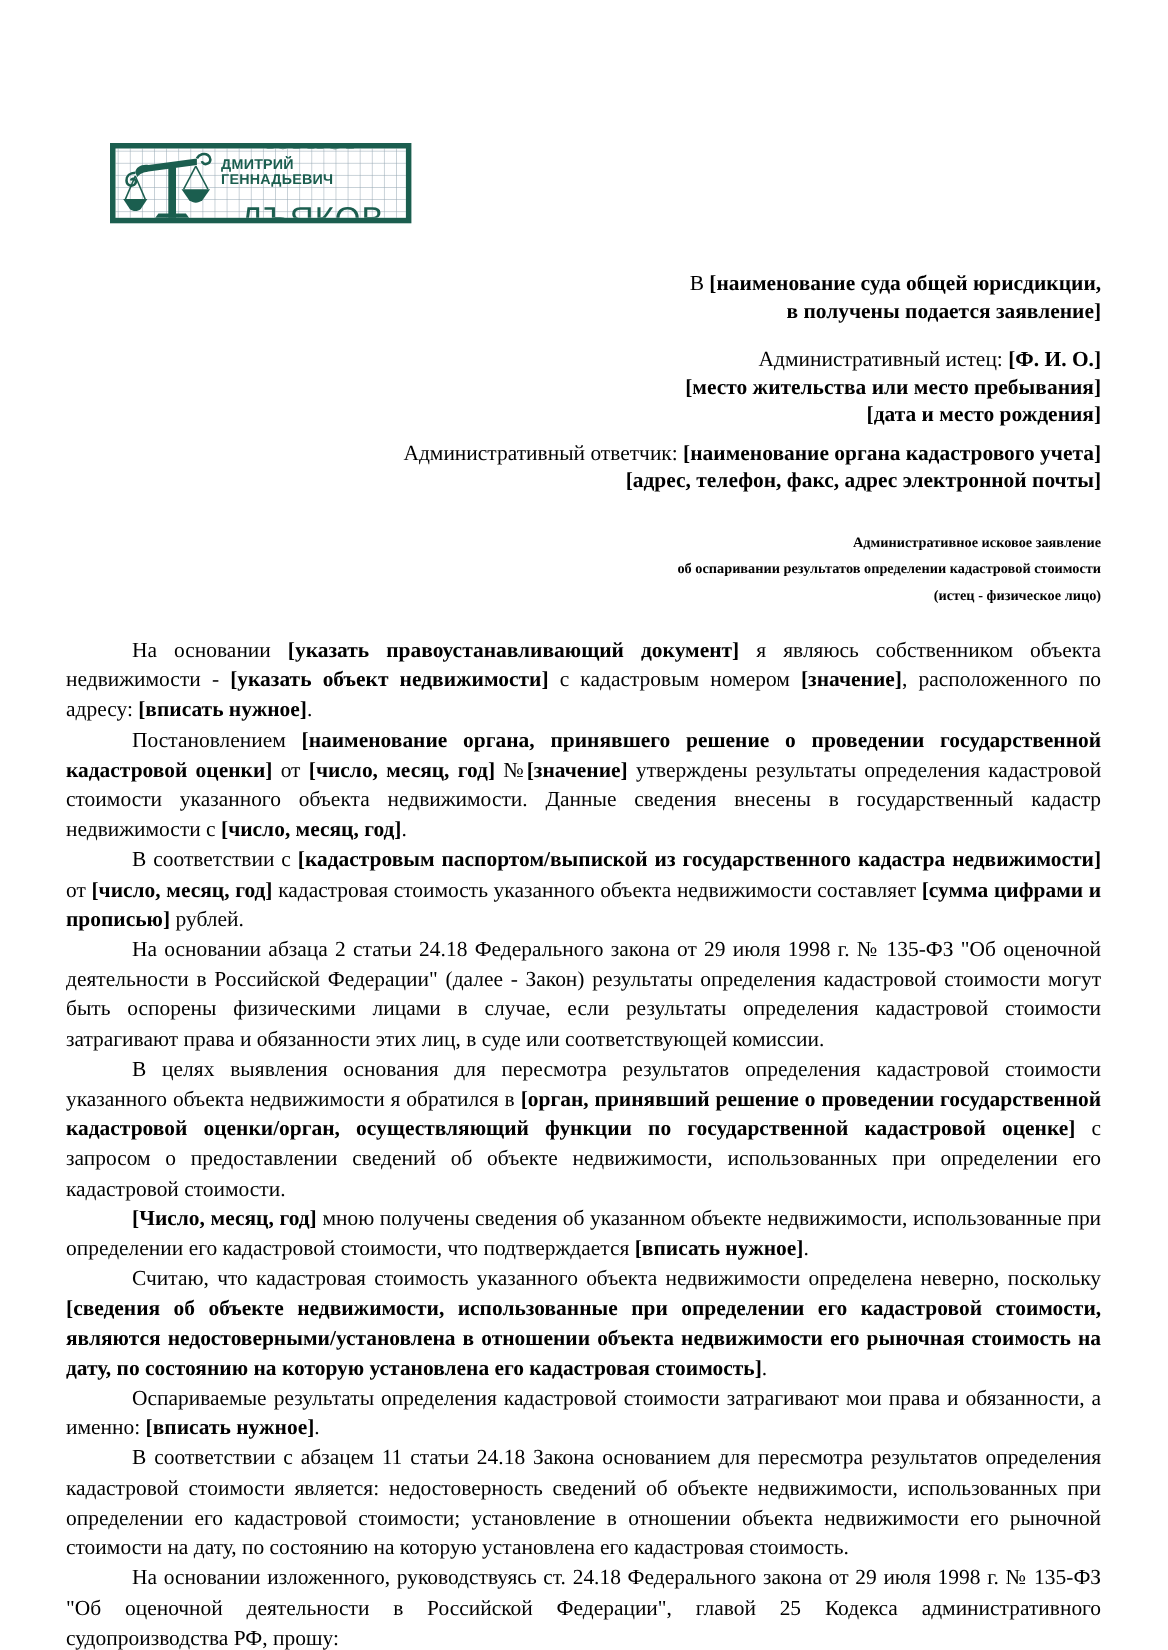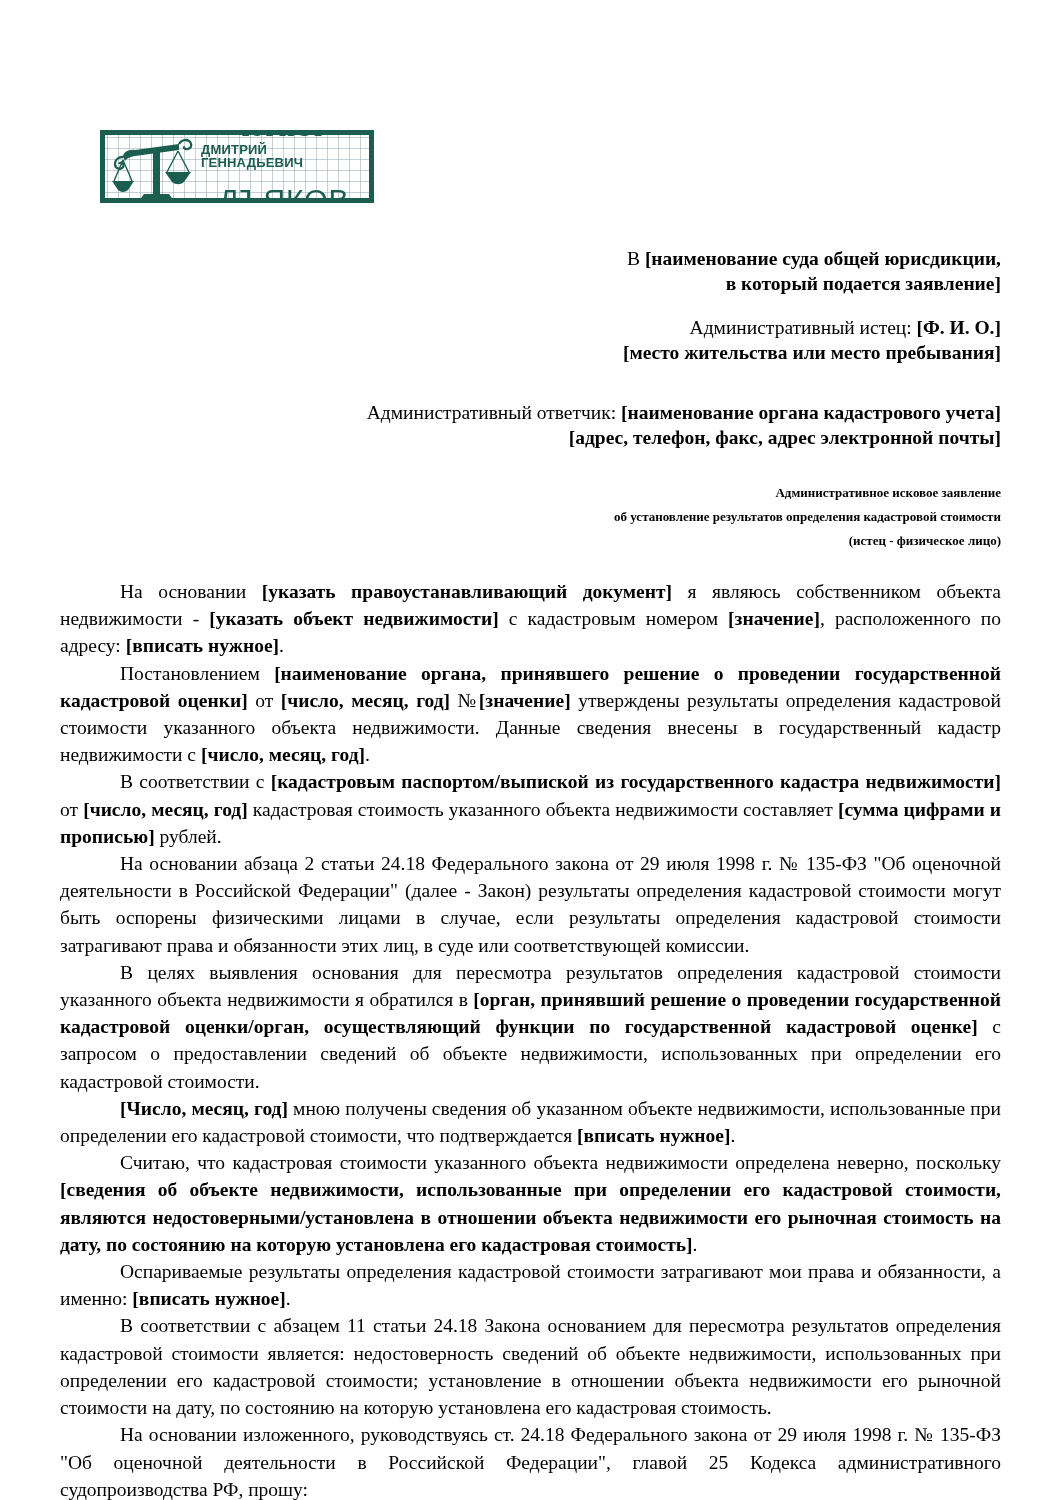--- a/index.html
+++ b/index.html
@@ -165,54 +165,55 @@
       <div class="logo-text">
         <div class="logo-line1">ЮРИСТ</div>
         <div class="logo-line2">ДМИТРИЙ ГЕННАДЬЕВИЧ</div>
         <div class="logo-line3">ДЪЯКОВ</div>
       </div>
     </div>
   </div>
 
   <div class="header-block" id="addr-court">
     <span class="ln"><span>В </span><b>[наименование суда общей юрисдикции,</b></span>
-    <span class="ln"><b>в который подается заявление]</b></span>
+    <span class="ln"><b>в получены подается заявление]</b></span>
   </div>
 
   <div class="header-block" id="addr-plaintiff">
     <span class="ln"><span>Административный истец: </span><b>[Ф. И. О.]</b></span>
     <span class="ln"><b>[место жительства или место пребывания]</b></span>
+    <span class="ln"><b>[дата и место рождения]</b></span>
   </div>
 
   <div class="header-block" id="addr-defendant">
     <span class="ln"><span>Административный ответчик: </span><b>[наименование органа кадастрового учета]</b></span>
     <span class="ln"><b>[адрес, телефон, факс, адрес электронной почты]</b></span>
   </div>
 
   <div class="doc-title">
     <span class="ln">Административное исковое заявление</span>
-    <span class="ln">об установление результатов определения кадастровой стоимости</span>
+    <span class="ln">об оспаривании результатов определении кадастровой стоимости</span>
     <span class="ln">(истец - физическое лицо)</span>
   </div>
 
   <div class="body-text">
 
     <p><span>На основании </span><b>[указать правоустанавливающий документ]</b><span> я являюсь собственником объекта недвижимости - </span><b>[указать объект недвижимости]</b><span> с кадастровым номером </span><b>[значение]</b><span>, расположенного по адресу: </span><b>[вписать нужное]</b><span>.</span></p>
 
     <p><span>Постановлением </span><b>[наименование органа, принявшего решение о проведении государственной кадастровой оценки]</b><span> от </span><b>[число, месяц, год]</b><span> №</span><b>[значение]</b><span> утверждены результаты определения кадастровой стоимости указанного объекта недвижимости. Данные сведения внесены в государственный кадастр недвижимости с </span><b>[число, месяц, год]</b><span>.</span></p>
 
     <p><span>В соответствии с </span><b>[кадастровым паспортом/выпиской из государственного кадастра недвижимости]</b><span> от </span><b>[число, месяц, год]</b><span> кадастровая стоимость указанного объекта недвижимости составляет </span><b>[сумма цифрами и прописью]</b><span> рублей.</span></p>
 
     <p><span>На основании абзаца 2 статьи 24.18 Федерального закона от 29 июля 1998 г. № 135-ФЗ "Об оценочной деятельности в Российской Федерации" (далее - Закон) результаты определения кадастровой стоимости могут быть оспорены физическими лицами в случае, если результаты определения кадастровой стоимости затрагивают права и обязанности этих лиц, в суде или соответствующей комиссии.</span></p>
 
     <p><span>В целях выявления основания для пересмотра результатов определения кадастровой стоимости указанного объекта недвижимости я обратился в </span><b>[орган, принявший решение о проведении государственной кадастровой оценки/орган, осуществляющий функции по государственной кадастровой оценке]</b><span> с запросом о предоставлении сведений об объекте недвижимости, использованных при определении его кадастровой стоимости.</span></p>
 
     <p><b>[Число, месяц, год]</b><span> мною получены сведения об указанном объекте недвижимости, использованные при определении его кадастровой стоимости, что подтверждается </span><b>[вписать нужное]</b><span>.</span></p>
 
-    <p><span>Считаю, что кадастровая стоимости указанного объекта недвижимости определена неверно, поскольку </span><b>[сведения об объекте недвижимости, использованные при определении его кадастровой стоимости, являются недостоверными/установлена в отношении объекта недвижимости его рыночная стоимость на дату, по состоянию на которую установлена его кадастровая стоимость]</b><span>.</span></p>
+    <p><span>Считаю, что кадастровая стоимость указанного объекта недвижимости определена неверно, поскольку </span><b>[сведения об объекте недвижимости, использованные при определении его кадастровой стоимости, являются недостоверными/установлена в отношении объекта недвижимости его рыночная стоимость на дату, по состоянию на которую установлена его кадастровая стоимость]</b><span>.</span></p>
 
     <p><span>Оспариваемые результаты определения кадастровой стоимости затрагивают мои права и обязанности, а именно: </span><b>[вписать нужное]</b><span>.</span></p>
 
     <p><span>В соответствии с абзацем 11 статьи 24.18 Закона основанием для пересмотра результатов определения кадастровой стоимости является: недостоверность сведений об объекте недвижимости, использованных при определении его кадастровой стоимости; установление в отношении объекта недвижимости его рыночной стоимости на дату, по состоянию на которую установлена его кадастровая стоимость.</span></p>
 
     <p><span>На основании изложенного, руководствуясь ст. 24.18 Федерального закона от 29 июля 1998 г. № 135-ФЗ "Об оценочной деятельности в Российской Федерации", главой 25 Кодекса административного судопроизводства РФ, прошу:</span></p>
 
   </div>
 
 </div>

